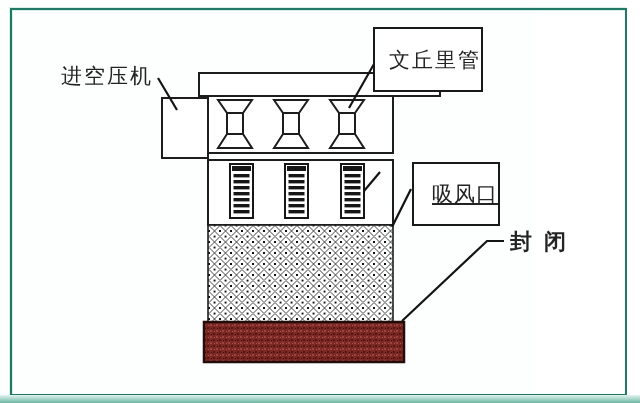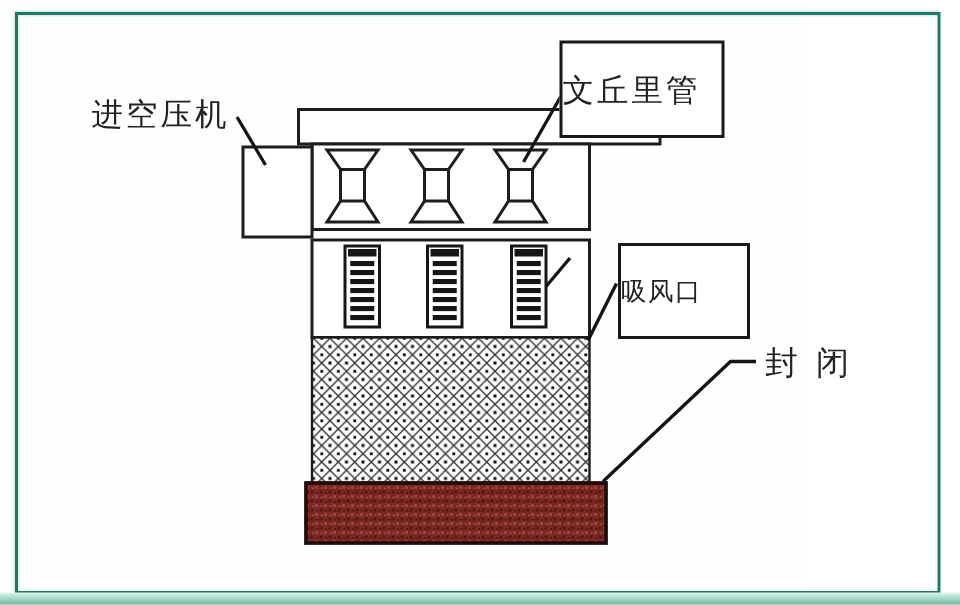--- a/index.html
+++ b/index.html
@@ -11,28 +11,28 @@
   .frame{position:absolute;left:10px;top:8px;width:613px;height:384px;
          border:2px solid #1e7a64;
          box-shadow:inset 1px 1px 0 #d9efe8, -1px -1px 0 #d9efe8;}
   .bottom-bar{position:absolute;left:0;top:395px;width:640px;height:8px;
               background:linear-gradient(#e2f4ee,#6cb8a1);}
 
   svg{position:absolute;left:0;top:0;}
 
   
   .lbox{position:absolute;background:#ffffff;border:2px solid #191919;
-        display:flex;align-items:center;justify-content:flex-start;
+        display:flex;align-items:center;justify-content:flex-end;
         color:#232323;font-weight:500;}
   .ltext{position:absolute;color:#232323;font-weight:500;white-space:nowrap;}
   .venturi-box{left:373px;top:27px;width:106px;height:61px;font-size:21px;letter-spacing:2px;}
   .filter-box{left:379px;top:108px;width:65px;height:62px;font-size:21px;letter-spacing:1px;}
-  .inlet-box{left:412px;top:162px;width:84px;height:60px;font-size:17px;letter-spacing:1px;}
+  .inlet-box{left:412px;top:162px;width:84px;height:60px;font-size:21px;letter-spacing:1px;text-decoration:underline;}
   .compressor-label{left:61px;top:62px;font-size:21px;letter-spacing:2px;}
-  .sealed-label{left:510px;top:227px;font-size:22px;letter-spacing:12px;font-weight:400;}
+  .sealed-label{left:510px;top:227px;font-size:22px;letter-spacing:12px;font-weight:700;}
 </style>
 </head>
 <body>
 
 <div id="stage">
 
   <div class="frame"></div>
 
   <svg width="640" height="403" viewBox="0 0 640 403">
     <defs>

